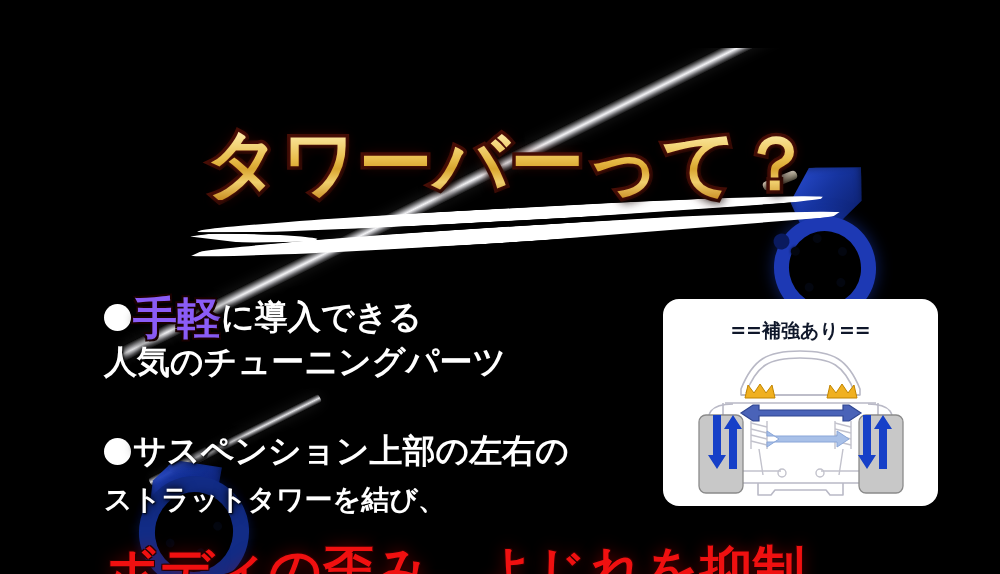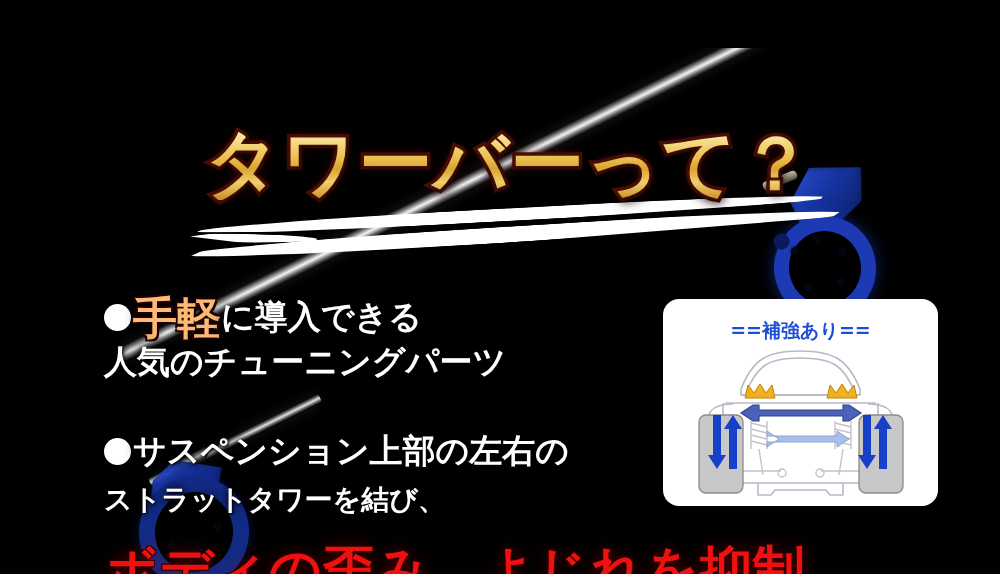--- a/index.html
+++ b/index.html
@@ -171,21 +171,21 @@
     background:#fff;
     vertical-align:-3px;
     margin-right:2px;
   }
   .line-1{left:104px;top:248px;font-size:33px;}
   .line-2{left:104px;top:300px;font-size:33px;font-family:Liberation Mono, monospace;}
   .line-3{left:104px;top:386px;font-size:33px;}
   .line-4{left:104px;top:438px;font-size:28px;}
 
   .hl-red{
-    color:#fdba74;
+    color:#8b5cf6;
     font-size:44px;
     font-weight:700;
     vertical-align:-5px;
     letter-spacing:0;
     text-shadow:
       -2px -2px 0 #1a0000, 2px -2px 0 #1a0000,
       -2px  2px 0 #1a0000, 2px  2px 0 #1a0000,
       0 0 10px rgba(0,0,0,.9);
   }
 
@@ -214,21 +214,21 @@
     border-radius:16px;
     z-index:8;
     overflow:hidden;
   }
   .inset-title{
     position:absolute;
     top:19px; left:0; right:0;
     text-align:center;
     font-size:19px;
     font-weight:700;
-    color:#1d4ed8;
+    color:#0f172a;
     letter-spacing:0px;
   }
   .inset-svg{position:absolute;left:0;top:44px;width:275px;height:163px;}
 </style>
 </head>
 <body>
 
 <div id="stage">
 
   <div class="photo-layer">

